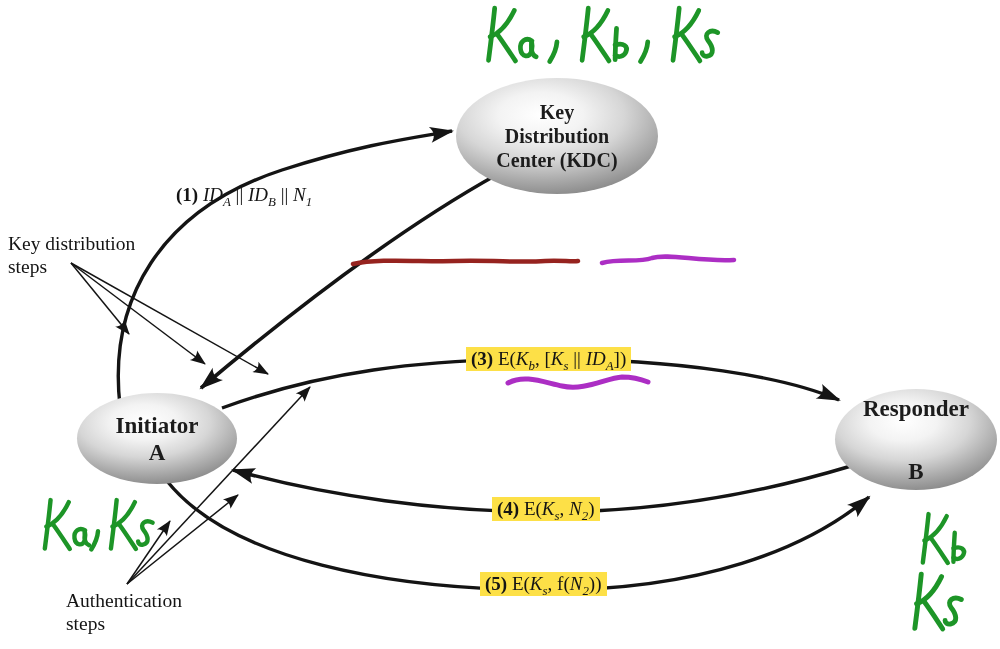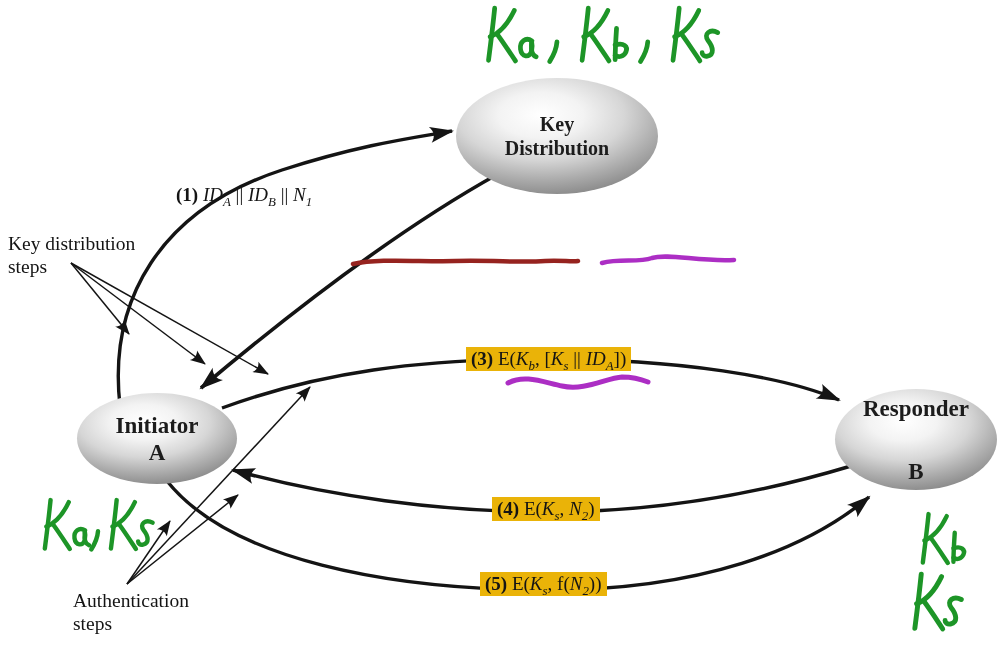--- a/index.html
+++ b/index.html
@@ -20,21 +20,21 @@
   .node-a{left:77px;top:393px;width:160px;height:91px;}
   .node-a .nl{font-size:23px;line-height:27px;}
   .node-b{left:835px;top:389px;width:162px;height:101px;gap:36px;}
   .node-b .nl{font-size:23px;line-height:27px;}
   .msg{
     position:absolute;font-size:19px;color:#141414;white-space:nowrap;
   }
   .msg sub{font-size:.68em;font-style:italic;line-height:0;}
   .msg b{font-weight:bold;}
   .msg i{font-style:italic;}
-  .gap-bg{background:#eab308;padding:1px 5px;}
+  .gap-bg{background:#fde047;padding:1px 5px;}
   .pointer-label{
     position:absolute;font-size:19.5px;line-height:23px;color:#141414;white-space:nowrap;
   }
 </style>
 </head>
 <body>
 
 <div class="stage">
 
   <svg width="1000" height="649" viewBox="0 0 1000 649">
@@ -144,37 +144,38 @@
         </g>
         <g transform="translate(943.3,595.2) scale(0.360)">
           <path d="M50,12 C28,0 8,16 22,35 C37,54 41,76 20,80 C11,82 5,76 5,70" fill="none" stroke="#1d9527" stroke-width="13.71" stroke-linecap="round"></path>
         </g>
       </g>
   </svg>
 
   <div class="node node-kdc">
     <div class="nl">Key</div>
     <div class="nl">Distribution</div>
+    <div class="nl">Center (KDC)</div>
   </div>
   <div class="node node-a">
     <div class="nl">Initiator</div>
     <div class="nl">A</div>
   </div>
   <div class="node node-b">
     <div class="nl">Responder</div>
     <div class="nl">B</div>
   </div>
 
   <div class="msg" style="left:176px;top:184px;"><b>(1)</b> <i>ID</i><sub>A</sub> || <i>ID</i><sub>B</sub> || <i>N</i><sub>1</sub></div>
   <div class="msg gap-bg" style="left:466px;top:347px;"><b>(3)</b> E(<i>K</i><sub>b</sub>, [<i>K</i><sub>s</sub> || <i>ID</i><sub>A</sub>])</div>
   <div class="msg gap-bg" style="left:492px;top:497px;text-align:center;"><b>(4)</b> E(<i>K</i><sub>s</sub>, <i>N</i><sub>2</sub>)</div>
   <div class="msg gap-bg" style="left:480px;top:572px;"><b>(5)</b> E(<i>K</i><sub>s</sub>, f(<i>N</i><sub>2</sub>))</div>
 
   <div class="pointer-label" style="left:8px;top:232px;">
     <div>Key distribution</div>
     <div>steps</div>
   </div>
-  <div class="pointer-label" style="left:66px;top:589px;margin-left:7px;">
+  <div class="pointer-label" style="left:66px;top:589px;">
     <div>Authentication</div>
     <div>steps</div>
   </div>
 
 </div>
 
 </body></html>

